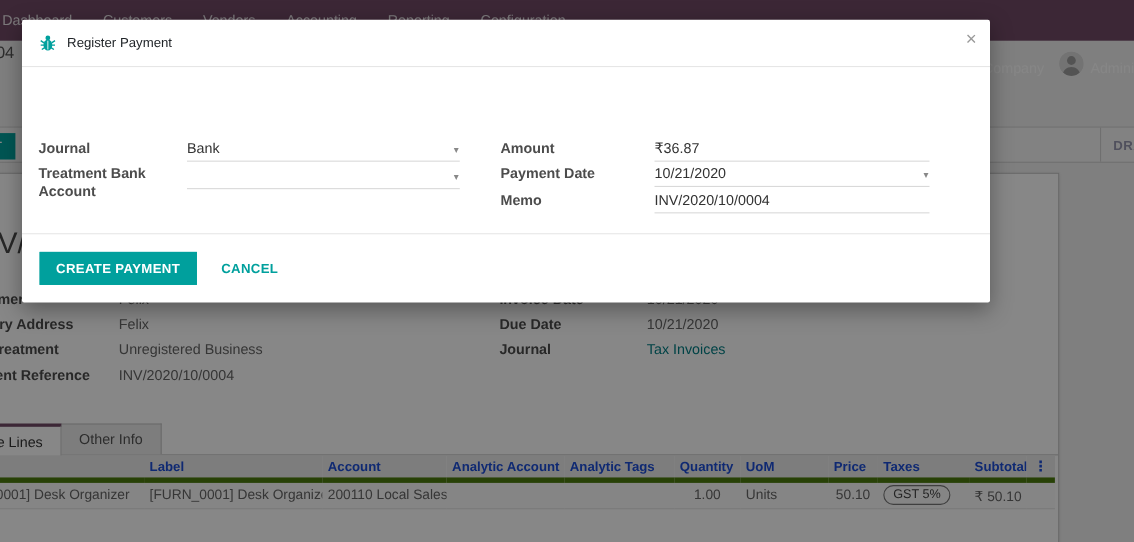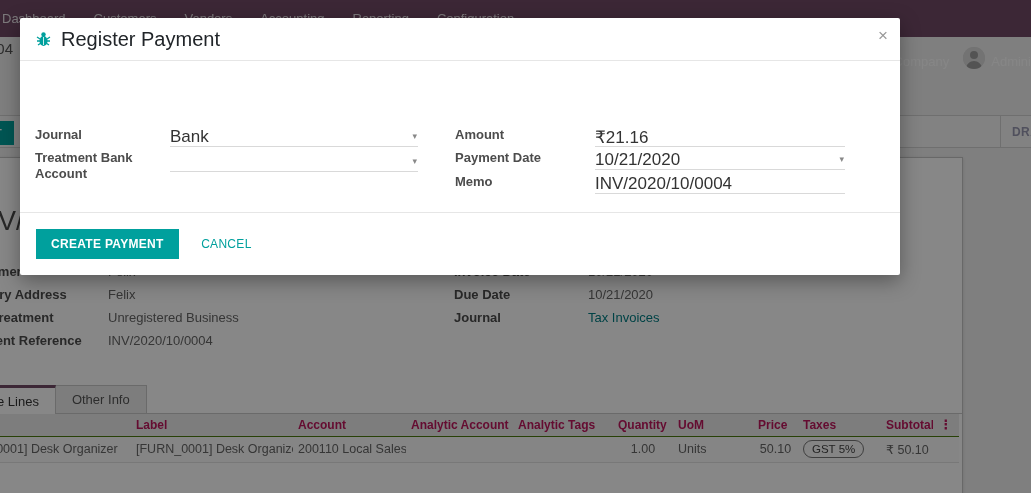--- a/index.html
+++ b/index.html
@@ -92,22 +92,22 @@
     background:#fff; border-top:3px solid #714B67; color:#333; height:29px;
     position:relative;
   }
   .tab-hairline { position:absolute; top:255px; left:0; width:1021px; height:1px; background:#c8c8c8; }
 
   table.lines {
     position:absolute; top:256px; left:5px; border-collapse:collapse;
     table-layout:fixed; width:1013px; font-size:12.5px;
   }
   table.lines th {
-    height:22px; font-size:12px; font-weight:bold; color:#be185d;
-    background:#ececec; border-bottom:1px solid #4d7c0f; text-align:left;
+    height:22px; font-size:12px; font-weight:bold; color:#1d4ed8;
+    background:#ececec; border-bottom:5px solid #4d7c0f; text-align:left;
     padding:0 5px; white-space:nowrap; overflow:hidden;
   }
   table.lines td {
     height:26px; color:#666; border-bottom:1px solid #e3e3e3; background:#fbfbfb;
     padding:0 5px; white-space:nowrap; overflow:hidden;
   }
   .num { text-align:center; }
   .kebab { text-align:center !important; color:#555; cursor:pointer; }
   .kebab::after { content:"\22EE"; font-size:13px; }
   .tax-pill {
@@ -119,31 +119,31 @@
   .backdrop { position:absolute; inset:0; background:rgba(0,0,0,0.47); z-index:10; }
   .modal {
     position:absolute; top:18px; left:20px; width:880px; height:257px;
     background:#fff; z-index:20; box-shadow:0 6px 20px rgba(0,0,0,0.35);
     border-radius:2px;
   }
   .m-header {
     height:43px; border-bottom:1px solid #e6e6e6; display:flex; align-items:center;
     padding:0 16px;
   }
-  .m-title { font-size:20px; color:#212529; margin-left:10px; }
+  .m-title { font-size:12px; color:#212529; margin-left:10px; }
   .bug-icon svg { width:15px; height:16px; display:block; }
   .m-close {
     position:absolute; top:8px; right:12px; font-size:17px; color:#999;
     cursor:pointer; line-height:20px; background:none; border:none;
     font-family:inherit;
   }
   .m-body { position:relative; }
   .f-label { position:absolute; font-size:13px; font-weight:bold; color:#4c4c4c; }
   .f-value {
-    position:absolute; font-size:17px; color:#333; border-bottom:1px solid #d9d9d9;
+    position:absolute; font-size:13px; color:#333; border-bottom:1px solid #d9d9d9;
     padding-bottom:3px; height:20px; white-space:nowrap;
   }
   .f-value.caret::after {
     content:"\25BE"; position:absolute; right:1px; top:4px; font-size:9px; color:#888;
   }
   .lbl-journal   { left:15px;  top:66px; width:130px; }
   .val-journal   { left:150px; top:66px; width:248px; }
   .lbl-recipient { left:15px;  top:89px; width:118px; line-height:16px; }
   .val-recipient { left:150px; top:91px; width:248px; }
   .lbl-amount    { left:435px; top:66px; width:130px; }
@@ -155,21 +155,21 @@
   .m-footer {
     position:absolute; left:0; right:0; top:194px; bottom:0;
     border-top:1px solid #e6e6e6; padding:16px;
   }
   .btn-create {
     background:#00A09D; color:#fff; border:1px solid #00A09D; font-size:12px;
     font-weight:bold; letter-spacing:0.3px; padding:7px 14px; cursor:pointer;
     font-family:inherit;
   }
   .btn-cancel {
-    background:none; border:none; color:#00A09D; font-size:12px; font-weight:normal;
+    background:none; border:none; color:#00A09D; font-size:12px; font-weight:bold;
     letter-spacing:0.3px; margin-left:18px; cursor:pointer; font-family:inherit;
   }
 </style>
 </head>
 <body>
 
 <nav class="navbar">
   <div class="nav-left">
     <span class="nav-item">Dashboard</span>
     <span class="nav-item">Customers</span>
@@ -341,21 +341,21 @@
   </div>
 
   <div class="m-body">
     <label class="f-label lbl-journal">Journal</label>
     <div class="f-value val-journal caret">Bank</div>
 
     <label class="f-label lbl-recipient">Treatment Bank Account</label>
     <div class="f-value val-recipient caret"></div>
 
     <label class="f-label lbl-amount">Amount</label>
-    <div class="f-value val-amount">₹21.16</div>
+    <div class="f-value val-amount">₹36.87</div>
 
     <label class="f-label lbl-paydate">Payment Date</label>
     <div class="f-value val-paydate caret">10/21/2020</div>
 
     <label class="f-label lbl-memo">Memo</label>
     <div class="f-value val-memo">INV/2020/10/0004</div>
   </div>
 
   <div class="m-footer">
     <button class="btn-create">CREATE PAYMENT</button>

